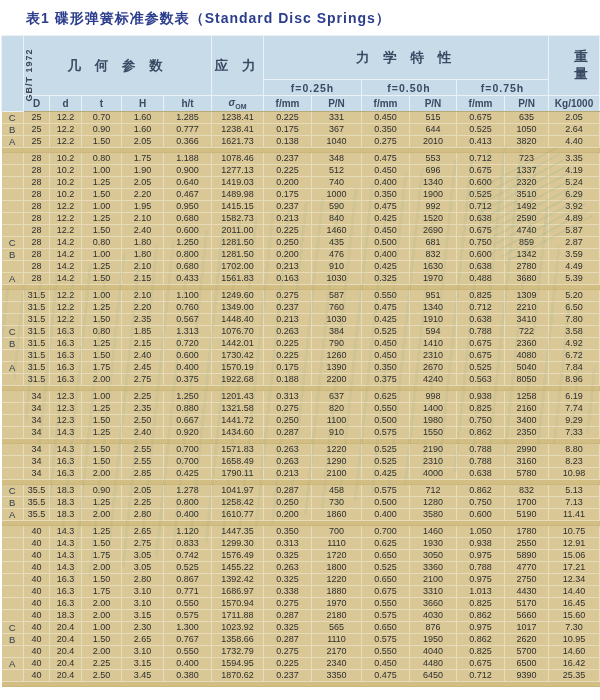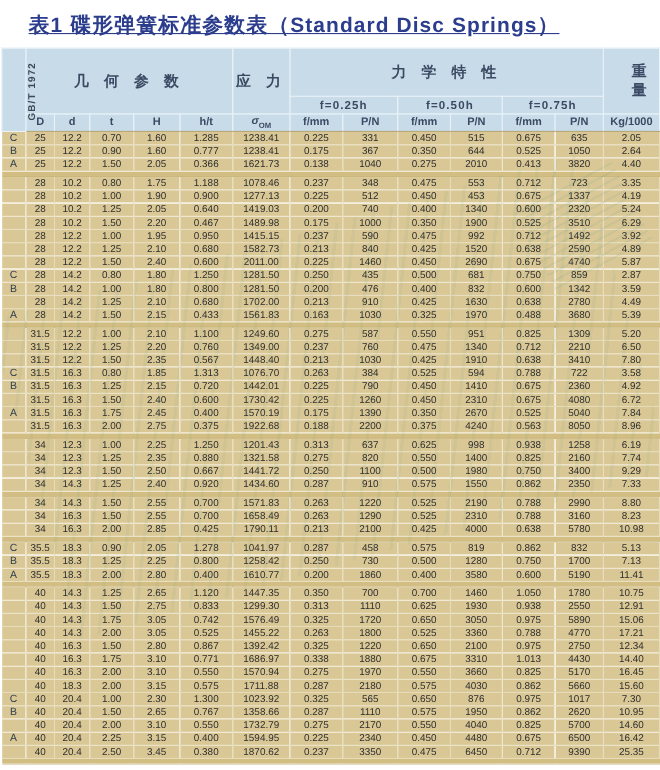--- a/index.html
+++ b/index.html
@@ -12,22 +12,22 @@
   }
   *{box-sizing:border-box;}
   html,body{margin:0;padding:0;}
   body{
     width:600px;height:700px;overflow:hidden;position:relative;
     background:#ffffff;
     font-family:"Liberation Sans","DejaVu Sans",sans-serif;
   }
   .page-title{
     margin:10px 18px 7px 26px;
-    font-size:19px;font-weight:bold;color:var(--title-color);
-    letter-spacing:1px;white-space:nowrap;text-decoration:underline;
+    font-size:14px;font-weight:bold;color:var(--title-color);
+    letter-spacing:1px;white-space:nowrap;
   }
   table.spring-table{
     border-collapse:collapse;table-layout:fixed;
     width:598px;margin-left:1px;
   }
   thead th{
     background:var(--header-bg);
     color:#3a4a63;font-weight:bold;
     border:1px solid #eaf2f8;
     padding:0;vertical-align:middle;text-align:center;
@@ -195,21 +195,21 @@
         <td class="lbl"></td>
         <td>28</td>
         <td>10.2</td>
         <td>1.00</td>
         <td>1.90</td>
         <td>0.900</td>
         <td>1277.13</td>
         <td>0.225</td>
         <td>512</td>
         <td>0.450</td>
-        <td>453</td>
+        <td>696</td>
         <td>0.675</td>
         <td>1337</td>
         <td>4.19</td>
       </tr>
       <tr>
         <td class="lbl"></td>
         <td>28</td>
         <td>10.2</td>
         <td>1.25</td>
         <td>2.05</td>
@@ -607,21 +607,21 @@
         <td class="lbl">C</td>
         <td>35.5</td>
         <td>18.3</td>
         <td>0.90</td>
         <td>2.05</td>
         <td>1.278</td>
         <td>1041.97</td>
         <td>0.287</td>
         <td>458</td>
         <td>0.575</td>
-        <td>819</td>
+        <td>712</td>
         <td>0.862</td>
         <td>832</td>
         <td>5.13</td>
       </tr>
       <tr>
         <td class="lbl">B</td>
         <td>35.5</td>
         <td>18.3</td>
         <td>1.25</td>
         <td>2.25</td>

